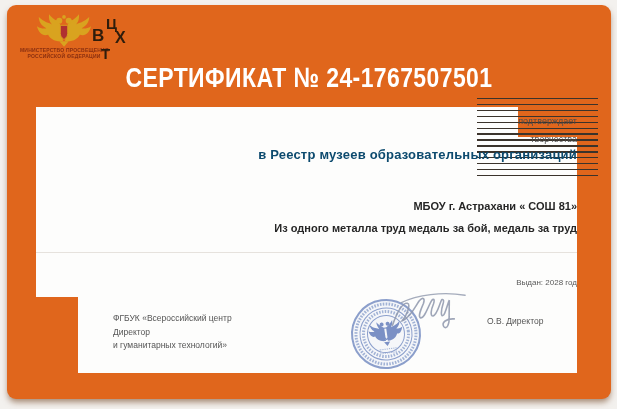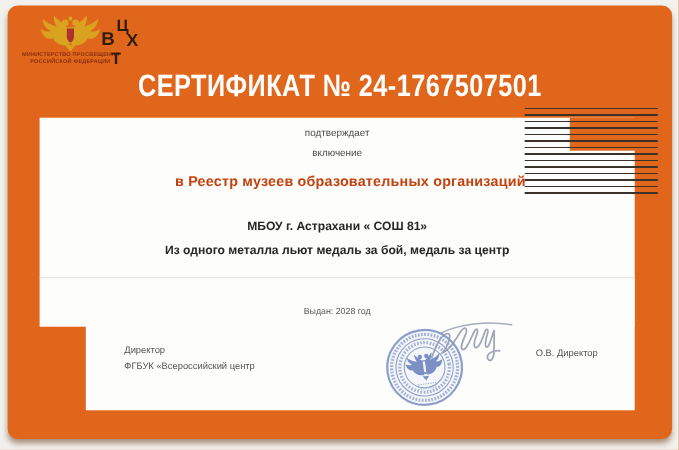--- a/index.html
+++ b/index.html
@@ -39,24 +39,24 @@
   .panel-a{left:36px;top:107px;width:541px;height:190px;background:#fdfdfc;}
   .panel-b{left:78px;top:253px;width:499px;height:120px;background:#fdfdfc;}
   .seam{left:36px;top:252px;width:541px;height:1px;background:#e6e2dd;}
   
   .stripe-block{left:518px;top:107px;width:80px;height:30px;background:#e0661c;}
   .stripes{
     left:477px;top:98px;width:121px;height:82px;
     background:repeating-linear-gradient(to bottom,#3b332b 0px,#3b332b 1.4px,transparent 1.4px,transparent 5.9px);
   }
   
-  .cline{left:36px;width:541px;text-align:center;color:#4a4a4a;}
+  .cline{left:36px;width:541px;text-align:right;color:#4a4a4a;}
   .t-confirms{top:116px;font-size:9px;}
   .t-inclusion{top:134px;font-size:9px;}
-  .t-registry{top:157px;font-size:13px;font-weight:bold;color:#c2410c;letter-spacing:.2px;padding-left:12px;}
+  .t-registry{top:147px;font-size:13px;font-weight:bold;color:#0c4a6e;letter-spacing:.2px;}
   .t-org{top:200px;font-size:11px;font-weight:bold;color:#262626;}
   .t-museum{top:222px;font-size:11px;font-weight:bold;color:#262626;}
   .t-issued{top:278px;font-size:8px;color:#5a5a5a;}
   .signer{left:113px;top:312px;font-size:8.5px;line-height:13.5px;color:#555;}
   .signer div{white-space:nowrap;}
   .signer-name{left:487px;top:316px;font-size:8.5px;color:#555;}
   
   .stamp{left:349px;top:297px;width:74px;height:74px;opacity:.8;transform:rotate(-8deg);}
   .signature{left:388px;top:289px;width:90px;height:50px;transform:rotate(-3deg);}
 </style>
@@ -95,29 +95,30 @@
 <div class="abs title">СЕРТИФИКАТ № 24-1767507501</div>
 
 <div class="abs panel-a"></div>
 <div class="abs panel-b"></div>
 <div class="abs seam"></div>
 
 <div class="abs stripe-block"></div>
 <div class="abs stripes"></div>
 
 <div class="abs cline t-confirms">подтверждает</div>
-<div class="abs cline t-inclusion">включение</div>
+<div class="abs cline t-inclusion">творчества</div>
 <div class="abs cline t-registry">в Реестр музеев образовательных организаций</div>
 <div class="abs cline t-org">МБОУ г. Астрахани « СОШ 81»</div>
-<div class="abs cline t-museum">Из одного металла льют медаль за бой, медаль за центр</div>
+<div class="abs cline t-museum">Из одного металла труд медаль за бой, медаль за труд</div>
 <div class="abs cline t-issued">Выдан: 2028 год</div>
 
 <div class="abs signer">
+  <div>ФГБУК «Всероссийский центр</div>
   <div>Директор</div>
-  <div>ФГБУК «Всероссийский центр</div>
+  <div>и гуманитарных технологий»</div>
 </div>
 <div class="abs signer-name">О.В. Директор</div>
 
 <svg class="abs stamp" viewBox="0 0 74 74">
   <circle cx="37" cy="37" r="34" fill="rgba(150,170,215,0.10)" stroke="#7088c0" stroke-width="2"></circle>
   <circle cx="37" cy="37" r="30" fill="none" stroke="#8ba0cc" stroke-width="3" stroke-dasharray="1.6 1.3"></circle>
   <circle cx="37" cy="37" r="26" fill="none" stroke="#7088c0" stroke-width="1"></circle>
   <circle cx="37" cy="37" r="22.5" fill="none" stroke="#8ba0cc" stroke-width="3" stroke-dasharray="1.5 1.4"></circle>
   <circle cx="37" cy="37" r="18.5" fill="none" stroke="#7088c0" stroke-width="1"></circle>
   <g fill="#5b76b8">

